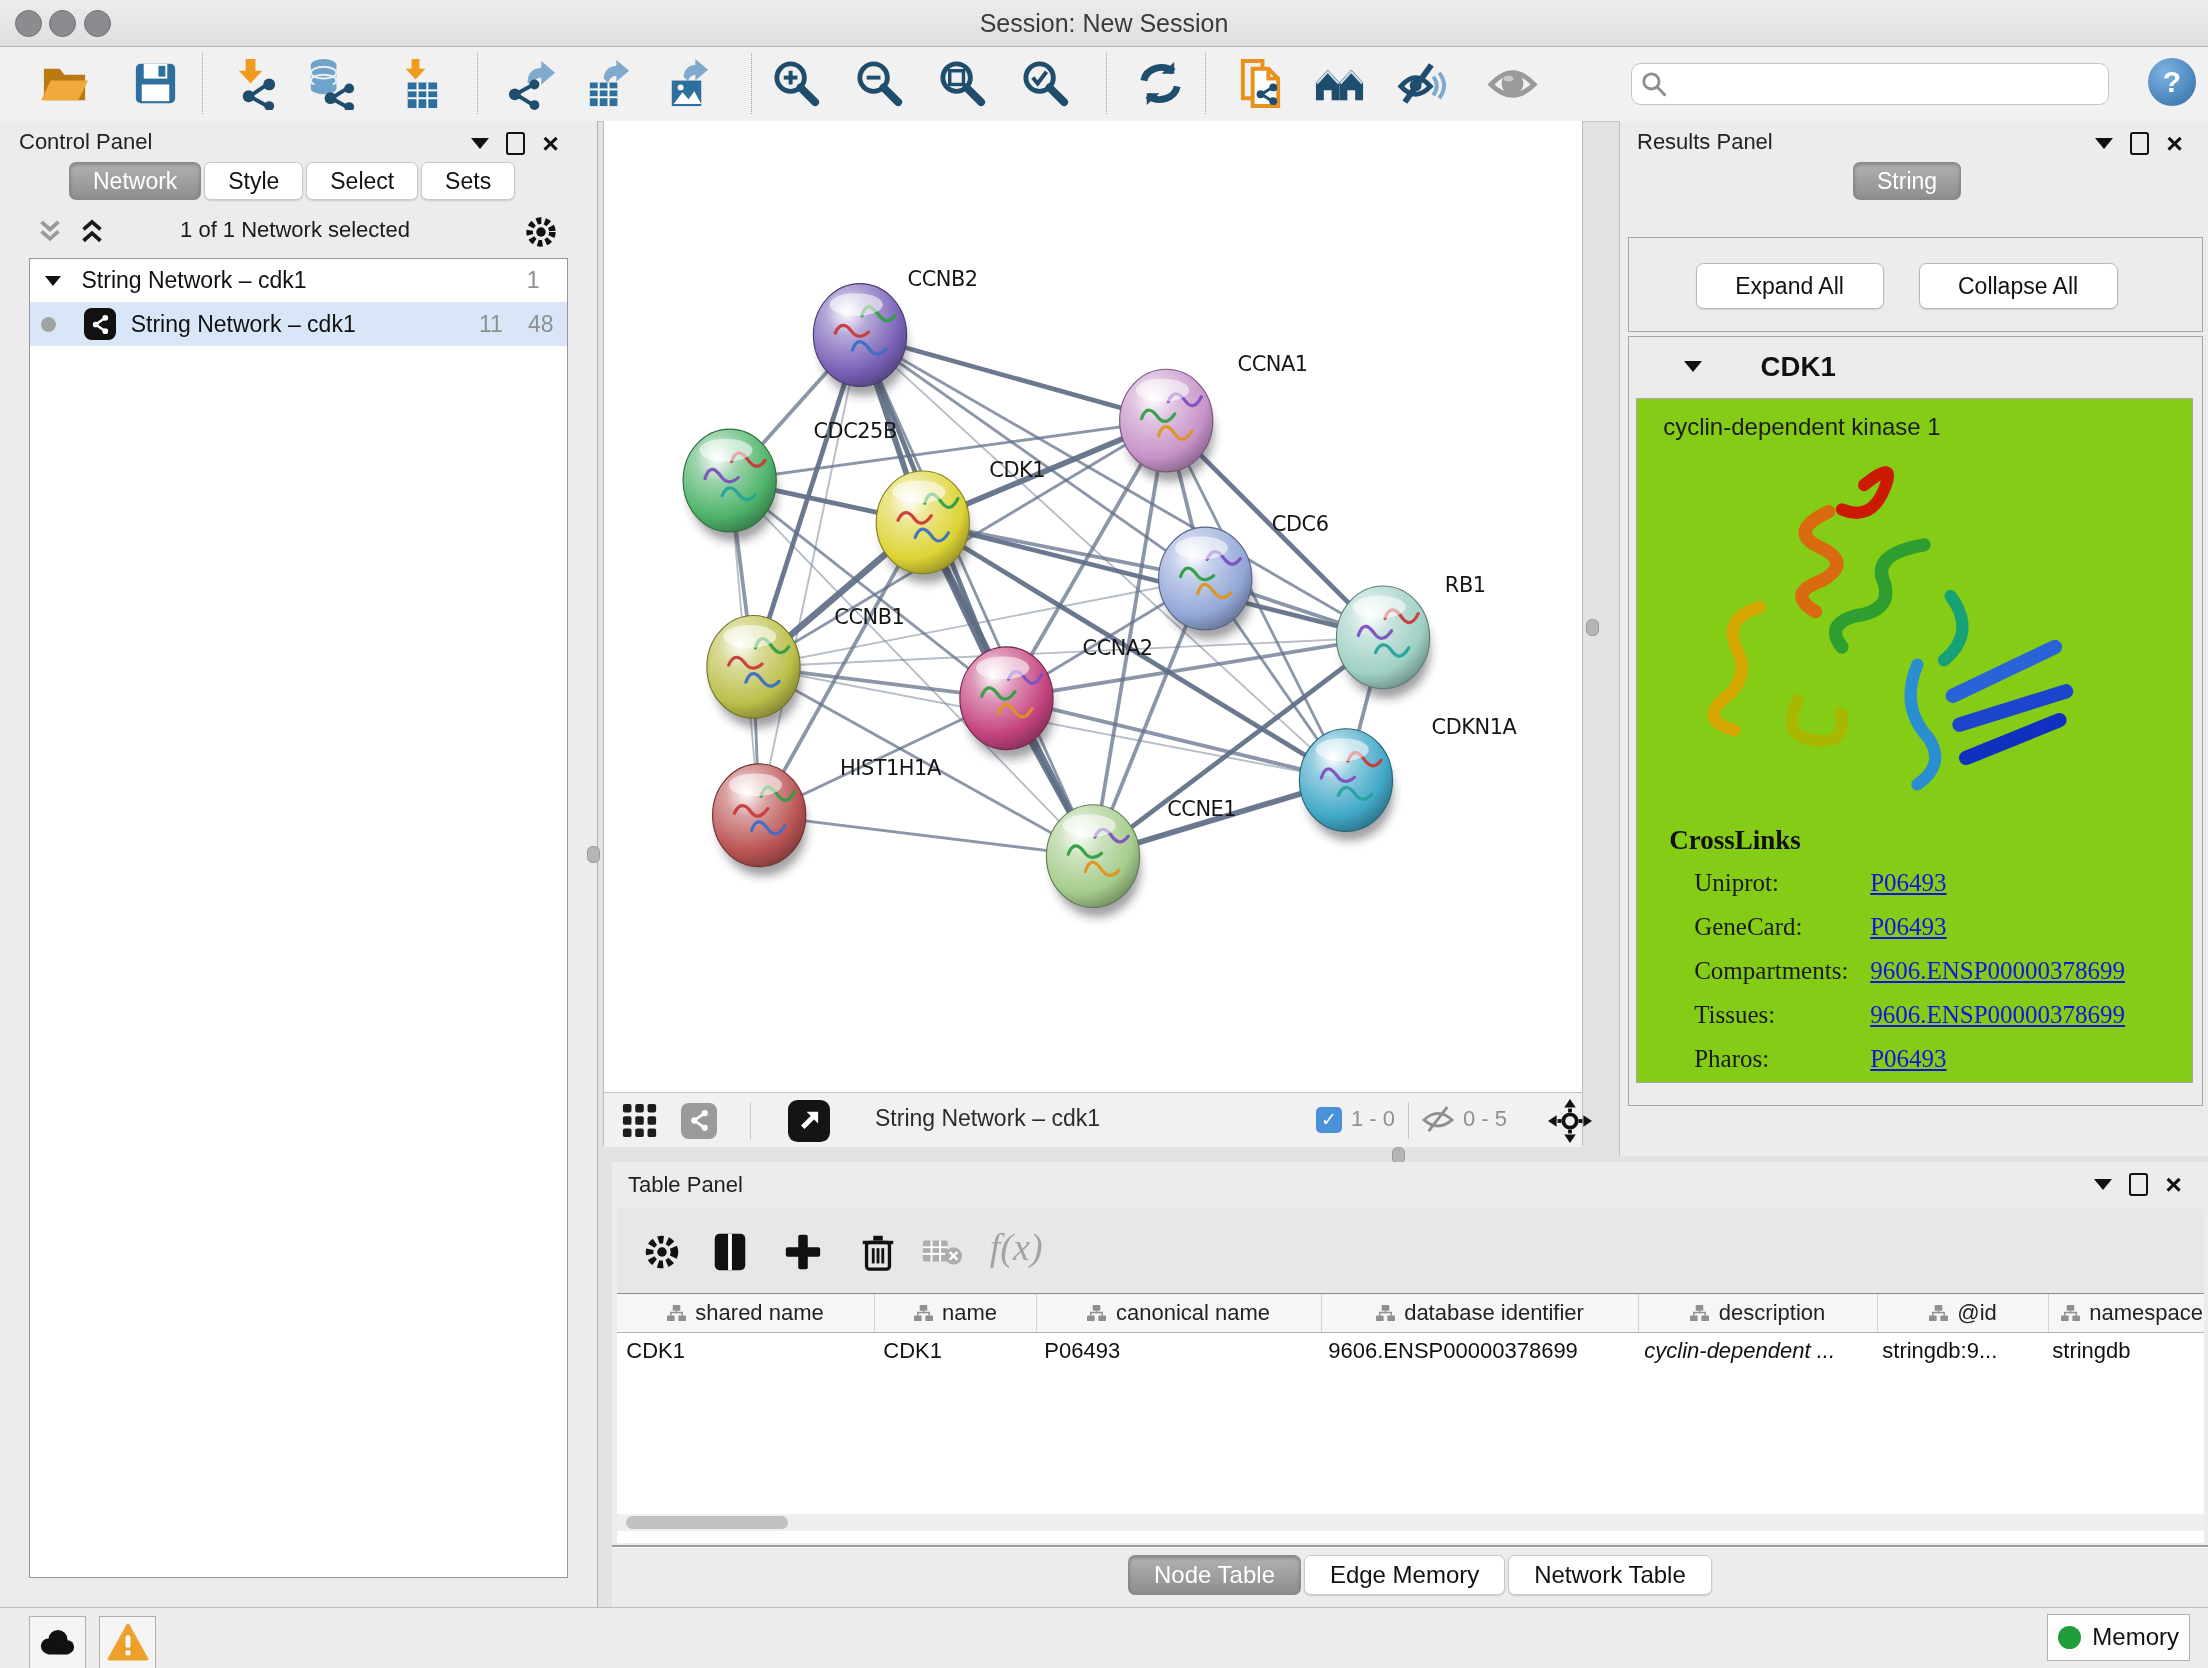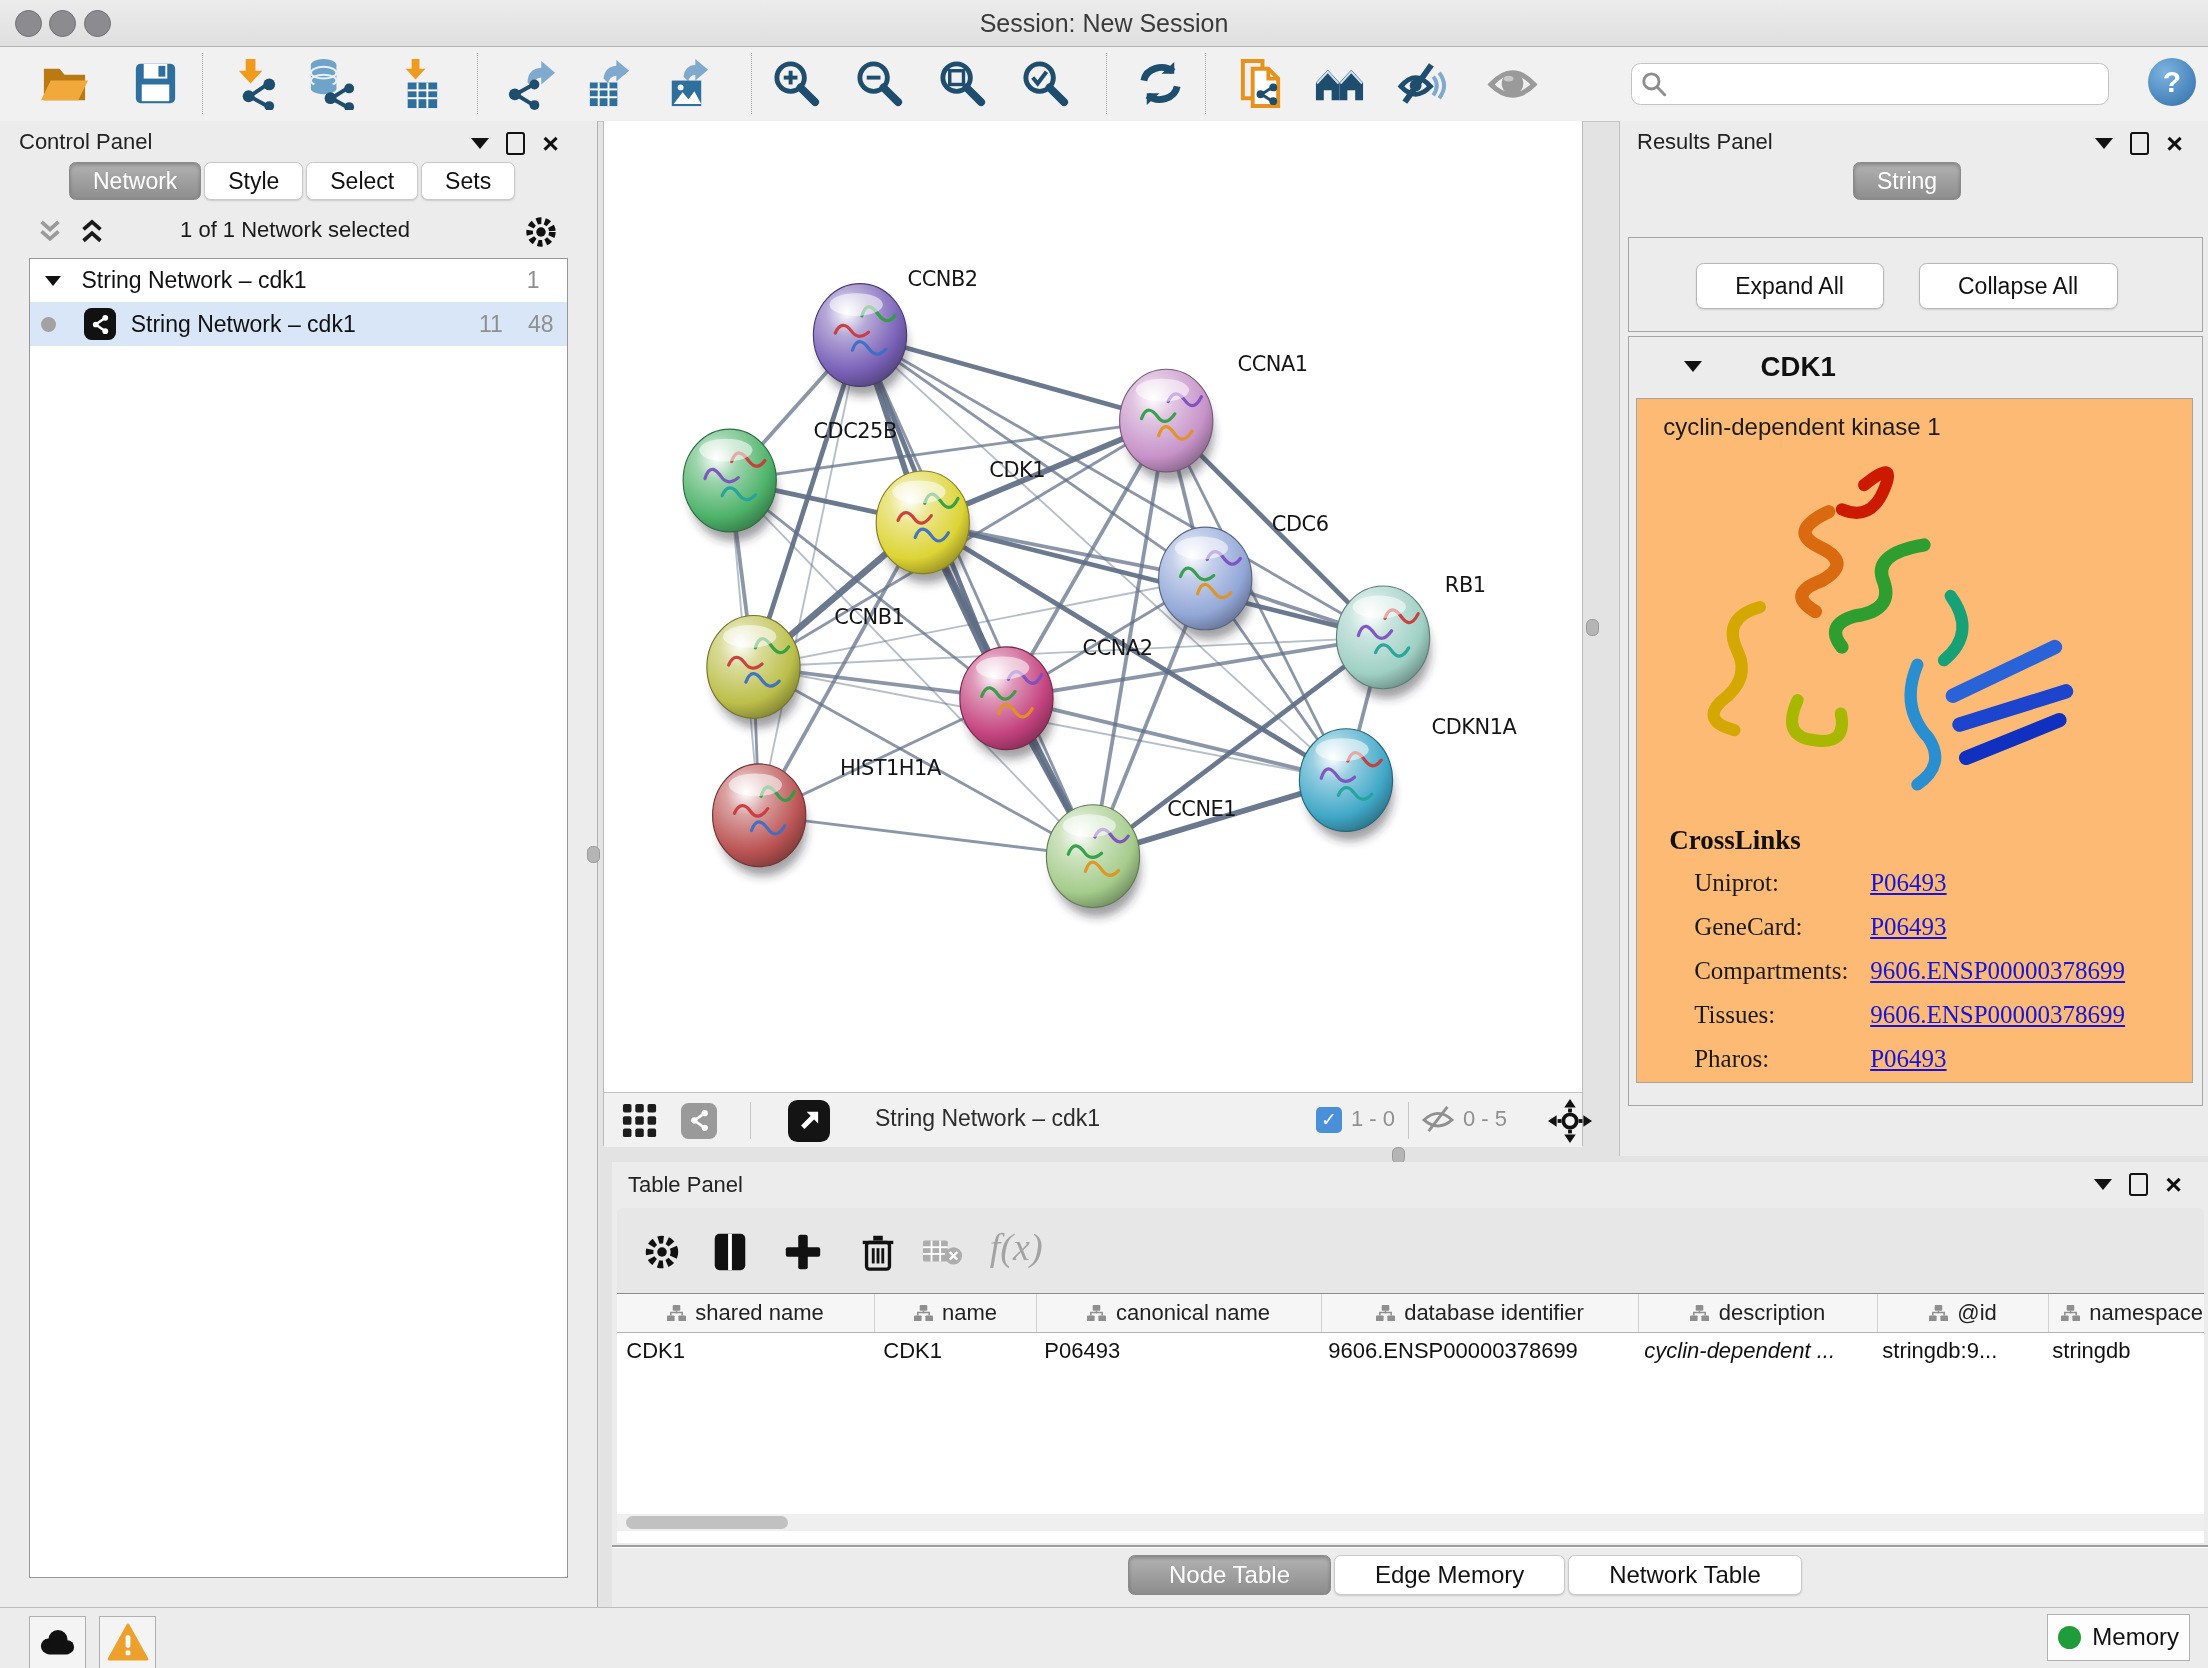--- a/index.html
+++ b/index.html
@@ -49,39 +49,39 @@
   #net-toolbar{left:0;top:971px;width:978px;height:54px;background:#f1f1f1;border-top:1px solid #c2c2c2;}
   .nt-div{top:8.6px;height:37px;border-left:1px solid #c6c6c6;width:0;}
   .count-txt{font-size:22px;color:#8f8f8f;top:13.3px;}
   #net-check{left:712px;top:14.3px;width:26px;height:26px;background:#4a90d9;border-radius:4.8px;color:#fff;
              font-size:19px;text-align:center;line-height:26px;}
   
   #results-panel{left:1619px;top:121px;width:590px;height:1035px;background:#ececec;border-left:1px solid #c0c0c0;}
   .rp-box{border:1px solid #a5a5a5;background:#ececec;}
   .rp-btn{height:44px;background:#fff;border:1px solid #b7b7b7;border-radius:7.6px;font-size:23px;color:#111;
           display:flex;align-items:center;justify-content:center;box-shadow:0 1px 1.9px rgba(0,0,0,.12);}
-  #rp-inner{background:#fdba74;border:1px solid #a5a5a5;}
+  #rp-inner{background:#84cc16;border:1px solid #a5a5a5;}
   .serif{font-family:"Liberation Serif","DejaVu Serif",serif;}
   .cl-row{display:flex;height:44px;align-items:center;}
   .cl-label{width:176px;font-size:25px;color:#1a1a1a;}
   .cl-value{font-size:25px;color:#1414dd;text-decoration:underline;cursor:pointer;}
   
   #table-panel{left:612px;top:1162px;width:1597px;height:445px;background:#ececec;}
   #tp-toolbar{left:4.8px;top:46px;width:1587px;height:88px;background:#e7e7e7;border-radius:5.7px;}
   .tp-icon{top:23px;cursor:pointer;}
   #tp-table{left:4.8px;top:131px;width:1587px;height:249px;background:#fff;border-top:1.9px solid #8a8a8a;}
   #tbl-head{display:flex;height:38px;background:#f6f6f6;border-bottom:1.9px solid #b5b5b5;}
   .th{display:flex;align-items:center;justify-content:center;gap:9.5px;font-size:22px;color:#222;
       border-right:1px solid #d2d2d2;overflow:hidden;white-space:nowrap;flex:none;}
   .tr{display:flex;height:35px;align-items:center;}
   .td{font-size:22px;color:#111;padding-left:9.5px;overflow:hidden;white-space:nowrap;flex:none;box-sizing:border-box;}
   #tp-scroll{left:4.8px;top:352px;width:1587px;height:17px;background:#efefef;}
   #tp-thumb{left:9.5px;top:1.9px;width:162px;height:13.3px;background:#c1c1c1;border-radius:6.7px;}
   #tp-sep{left:0;top:383px;width:1597px;height:1.9px;background:#9d9d9d;border-bottom:1.9px solid #fcfcfc;}
-  .tbl-tab{height:38px;line-height:38px;padding:0 40px;font-size:24px;}
+  .tbl-tab{height:38px;line-height:38px;padding:0 25px;font-size:24px;}
   
   #status-bar{left:0;top:1607px;width:2208px;height:61px;background:#ececec;border-top:1px solid #bdbdbd;}
   .st-btn{top:7.6px;width:55px;height:51px;background:#f4f4f4;border:1.9px solid #b0b0b0;
           display:flex;align-items:center;justify-content:center;}
   #memory-btn{left:2047px;top:5.7px;width:141px;height:45px;background:#fdfdfd;border:1.9px solid #b0b0b0;
               display:flex;align-items:center;justify-content:center;gap:11.4px;font-size:24px;color:#111;}
   .split-dot{width:11.4px;height:15px;border-radius:5.7px;background:#b5b5b5;border:1px solid #999;}
 </style>
 </head>
 <body>

